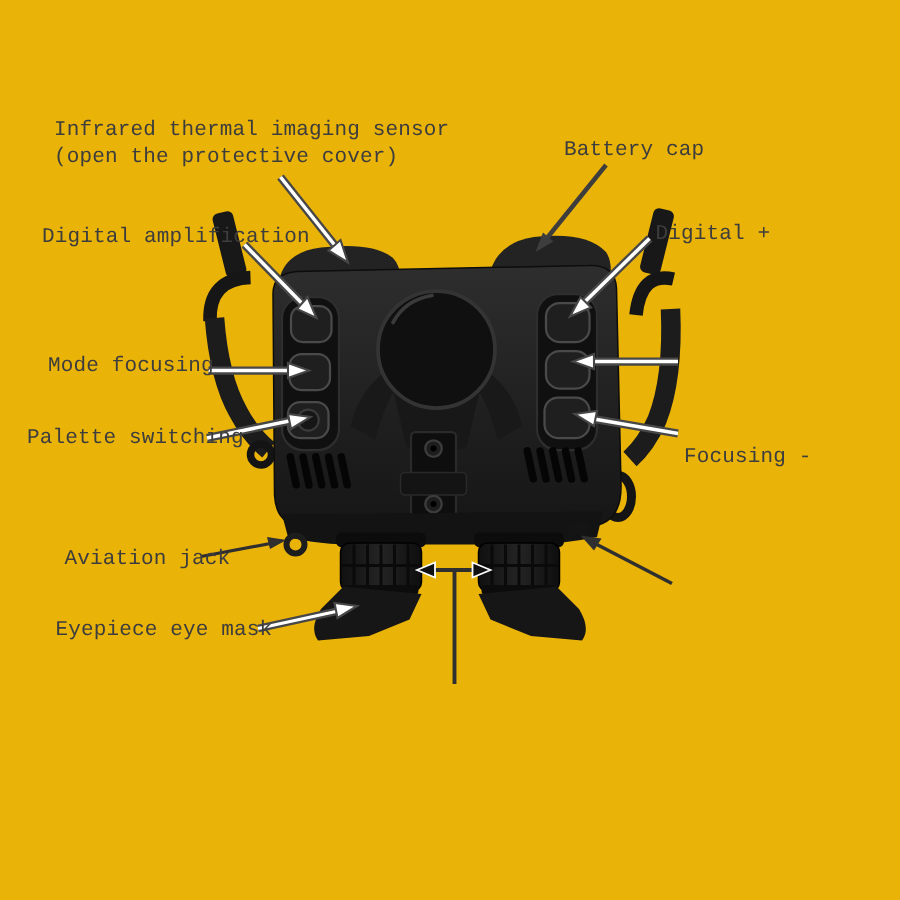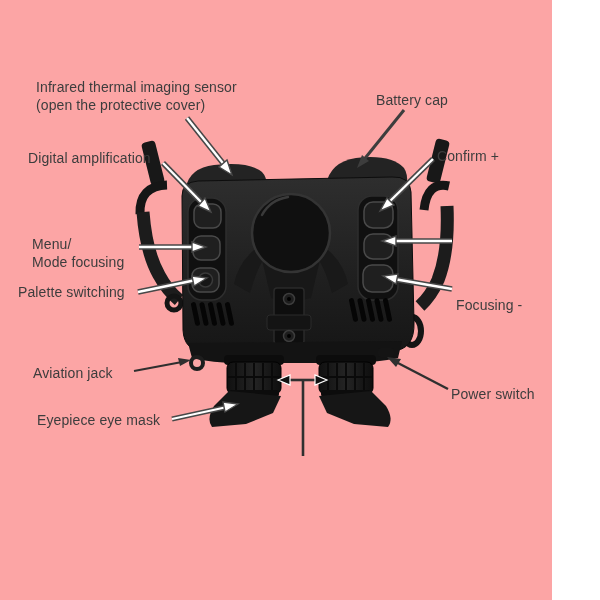--- a/index.html
+++ b/index.html
@@ -1,18 +1,18 @@
 <!DOCTYPE html>
 <html><head>
 <meta charset="utf-8">
 <style>
   html,body{margin:0;padding:0;background:#fff;}
   #stage{
-    position:relative;width:552px;height:600px;background:#fca5a5;
-    font-family:Liberation Sans, sans-serif;overflow:hidden;
+    position:relative;width:600px;height:600px;background:#eab308;
+    font-family:Liberation Mono, monospace;overflow:hidden;
   }
   #device-svg{position:absolute;left:0;top:0;}
   .lbl{
     position:absolute;color:#3d3d3d;font-size:14px;line-height:18px;
     white-space:nowrap;letter-spacing:.1px;
   }
   .lbl span{display:block;}
 </style>
 </head>
 <body>
@@ -180,43 +180,39 @@
 
   <div class="lbl" style="left:376px;top:91px">
     <span>Battery cap</span>
   </div>
 
   <div class="lbl" style="left:28px;top:149px">
     <span>Digital amplification</span>
   </div>
 
   <div class="lbl" style="left:437px;top:147px">
-    <span>Confirm +</span>
+    <span>Digital +</span>
   </div>
 
   <div class="lbl" style="left:32px;top:235px">
-    <span>Menu/</span>
     <span>Mode focusing</span>
   </div>
 
 
   <div class="lbl" style="left:18px;top:283px">
     <span>Palette switching</span>
   </div>
 
   <div class="lbl" style="left:456px;top:296px">
     <span>Focusing -</span>
   </div>
 
-  <div class="lbl" style="left:33px;top:364px">
+  <div class="lbl" style="left:43px;top:364px">
     <span>Aviation jack</span>
   </div>
 
-  <div class="lbl" style="left:451px;top:385px">
-    <span>Power switch</span>
-  </div>
 
   <div class="lbl" style="left:37px;top:411px">
     <span>Eyepiece eye mask</span>
   </div>
 
 
 </div>
 
 </body></html>

